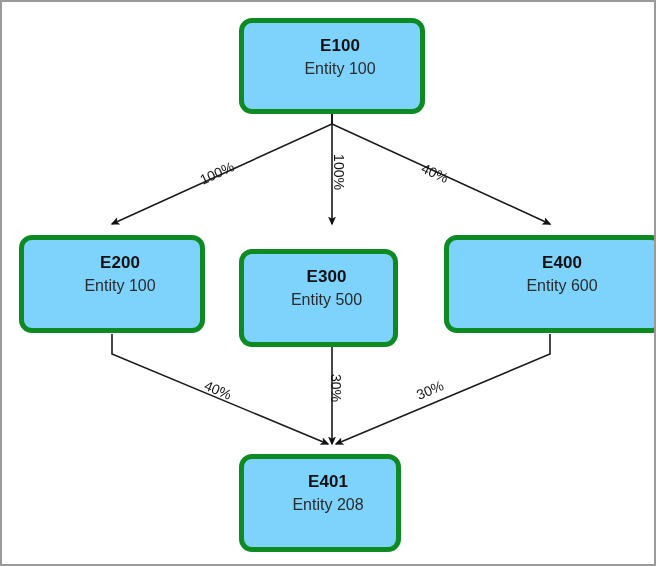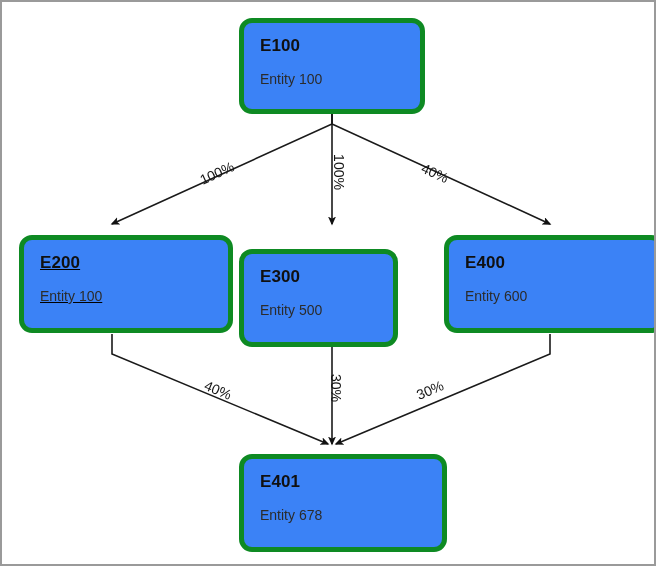--- a/index.html
+++ b/index.html
@@ -22,39 +22,40 @@
   #edge-layer {
     position: absolute;
     left: 0;
     top: 0;
     width: 656px;
     height: 566px;
   }
   .node {
     position: absolute;
     box-sizing: border-box;
-    background: #3b82f6;
+    background: #7dd3fc;
     border: 5px solid #0e8a23;
     border-radius: 13px;
     padding: 12px 0 0 16px;
     z-index: 3;
+    text-align: center;
   }
   .node-title {
     font-size: 17px;
     font-weight: bold;
     color: #101010;
     line-height: 21px;
     letter-spacing: 0.1px;
   }
   .node-sub {
-    font-size: 14px;
+    font-size: 16px;
     font-weight: normal;
     color: #2b2b2b;
     line-height: 20px;
-    margin-top: 13px;
+    margin-top: 3px;
   }
   .edge-label {
     position: absolute;
     font-size: 14px;
     color: #151515;
     background: transparent;
     white-space: nowrap;
     z-index: 2;
     transform-origin: center center;
   }
@@ -80,38 +81,38 @@
       <path d="M330,332 L330,442" marker-end="url(#arrow)"></path>
       <path d="M548,332 L548,352 L334,442" marker-end="url(#arrow)"></path>
     </g>
   </svg>
 
   <div class="node" style="left:237px; top:16px; width:186px; height:96px;">
     <div class="node-title">E100</div>
     <div class="node-sub">Entity 100</div>
   </div>
 
-  <div class="node" style="left:17px; top:233px; width:214px; height:98px;text-decoration:underline;">
+  <div class="node" style="left:17px; top:233px; width:186px; height:98px;">
     <div class="node-title">E200</div>
     <div class="node-sub">Entity 100</div>
   </div>
 
   <div class="node" style="left:237px; top:247px; width:159px; height:98px;">
     <div class="node-title">E300</div>
     <div class="node-sub">Entity 500</div>
   </div>
 
   <div class="node" style="left:442px; top:233px; width:220px; height:98px;">
     <div class="node-title">E400</div>
     <div class="node-sub">Entity 600</div>
   </div>
 
-  <div class="node" style="left:237px; top:452px; width:208px; height:98px;">
+  <div class="node" style="left:237px; top:452px; width:162px; height:98px;">
     <div class="node-title">E401</div>
-    <div class="node-sub">Entity 678</div>
+    <div class="node-sub">Entity 208</div>
   </div>
 
   <div class="edge-label" style="left:197px; top:163px; transform: rotate(-24.5deg);">100%</div>
 
   <div class="edge-label" style="left:319px; top:162px; transform: rotate(90deg);">100%</div>
 
   <div class="edge-label" style="left:419px; top:163px; transform: rotate(24.5deg);">40%</div>
 
   <div class="edge-label" style="left:202px; top:380px; transform: rotate(22.5deg);">40%</div>
 

